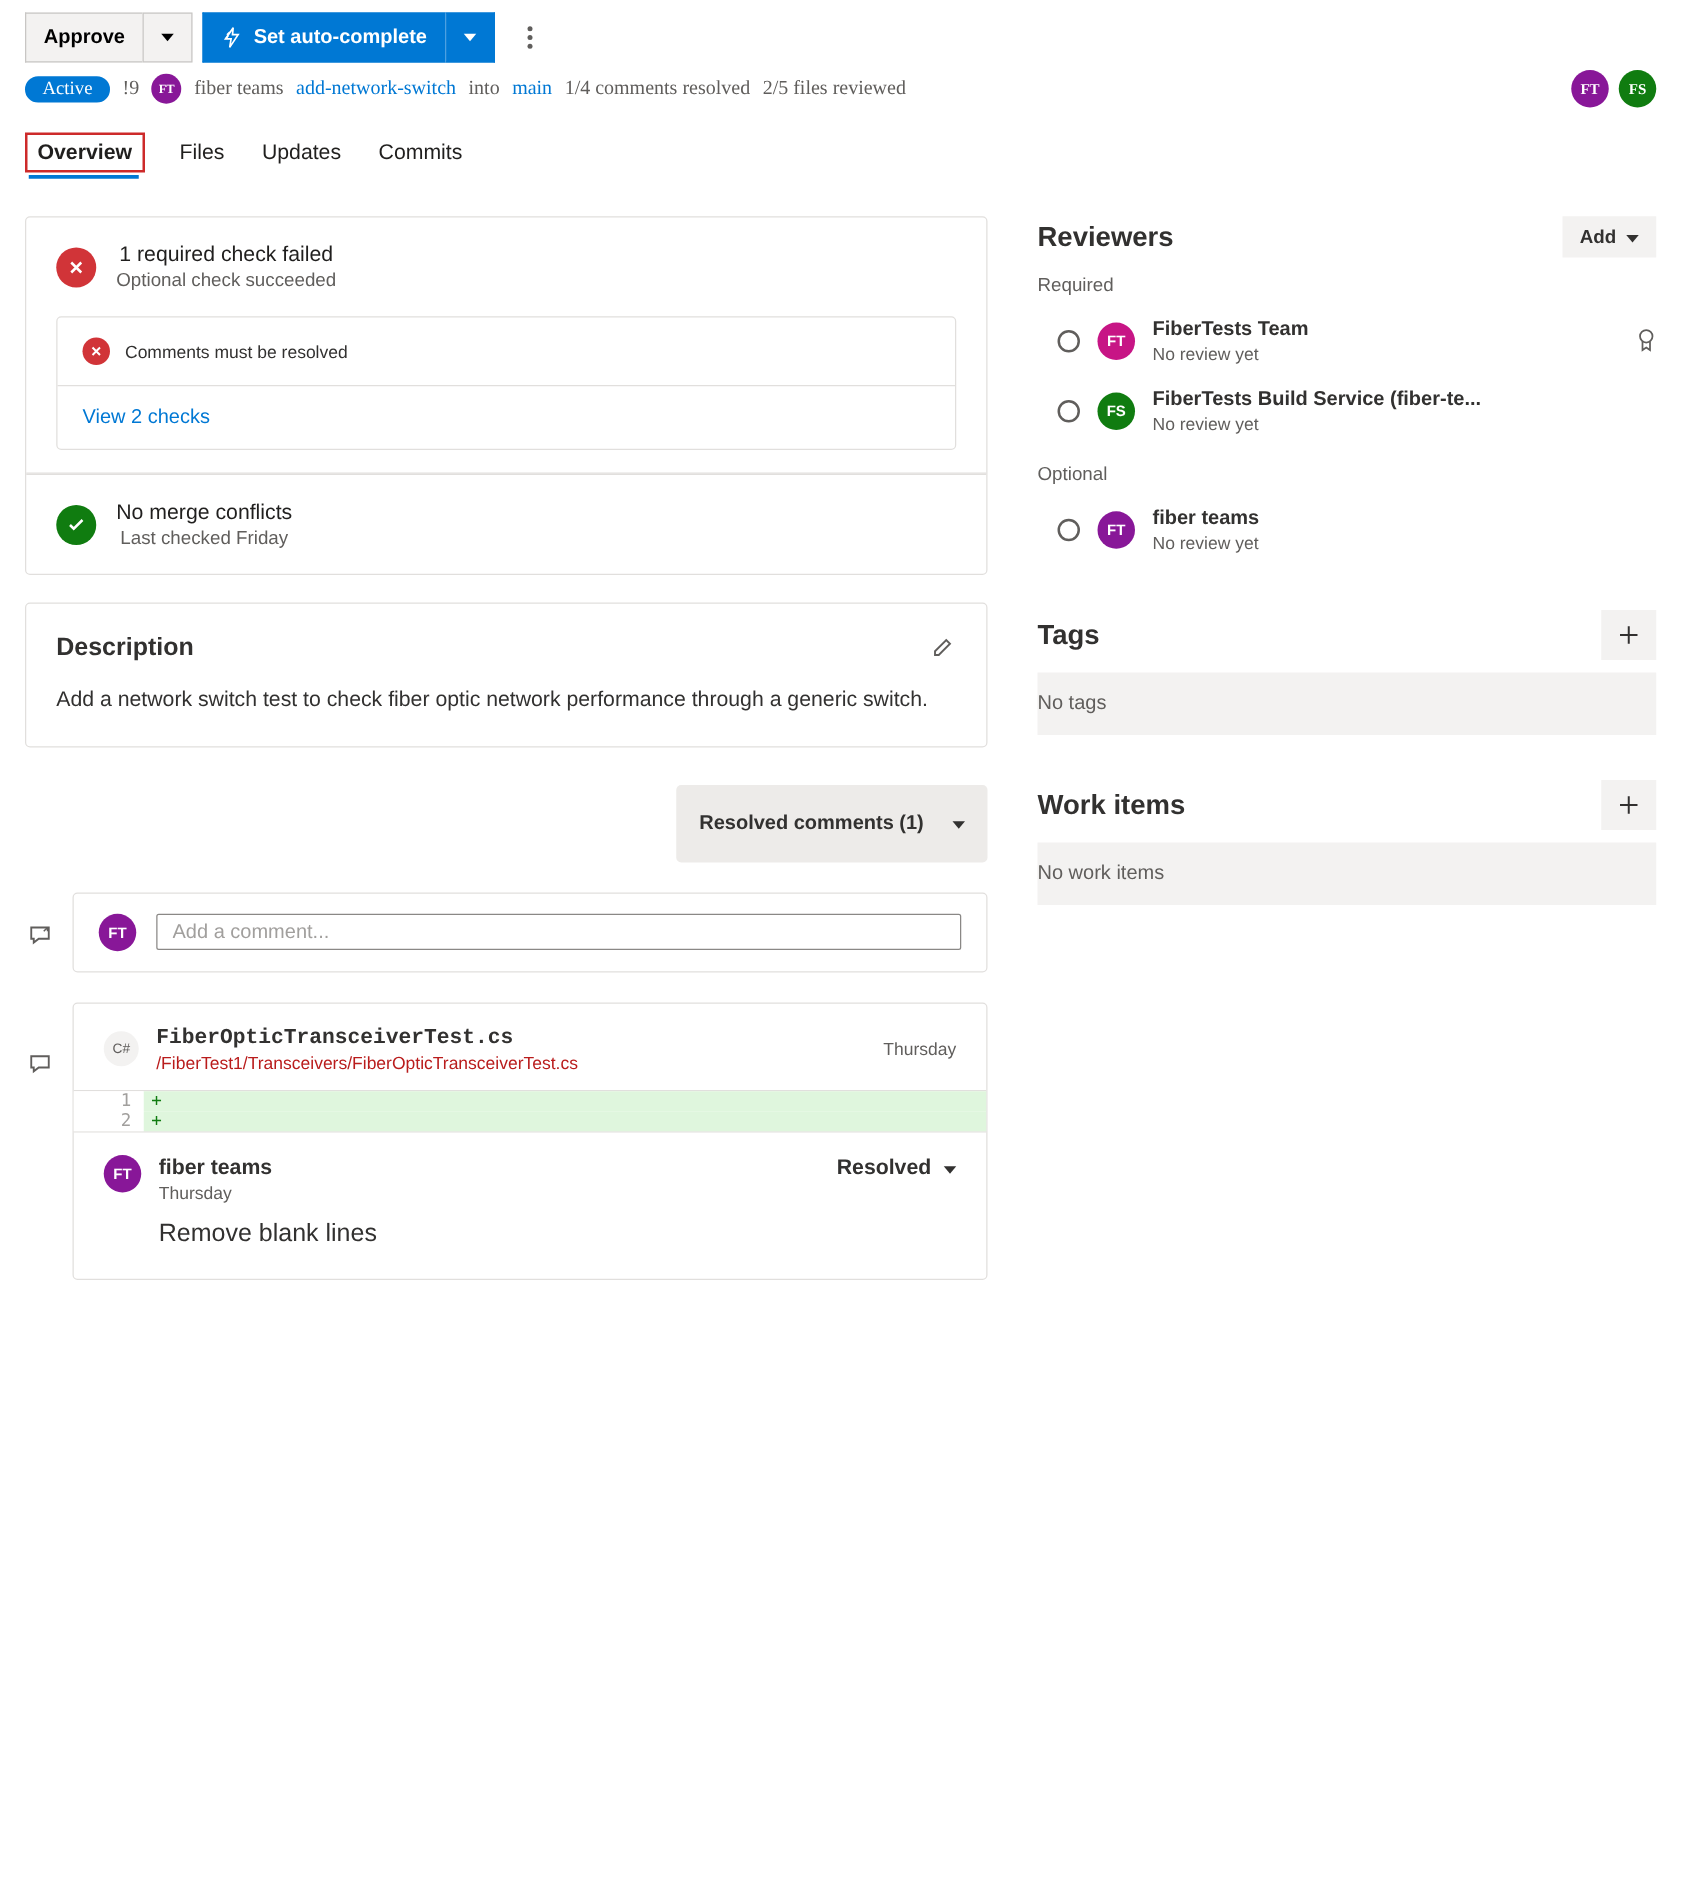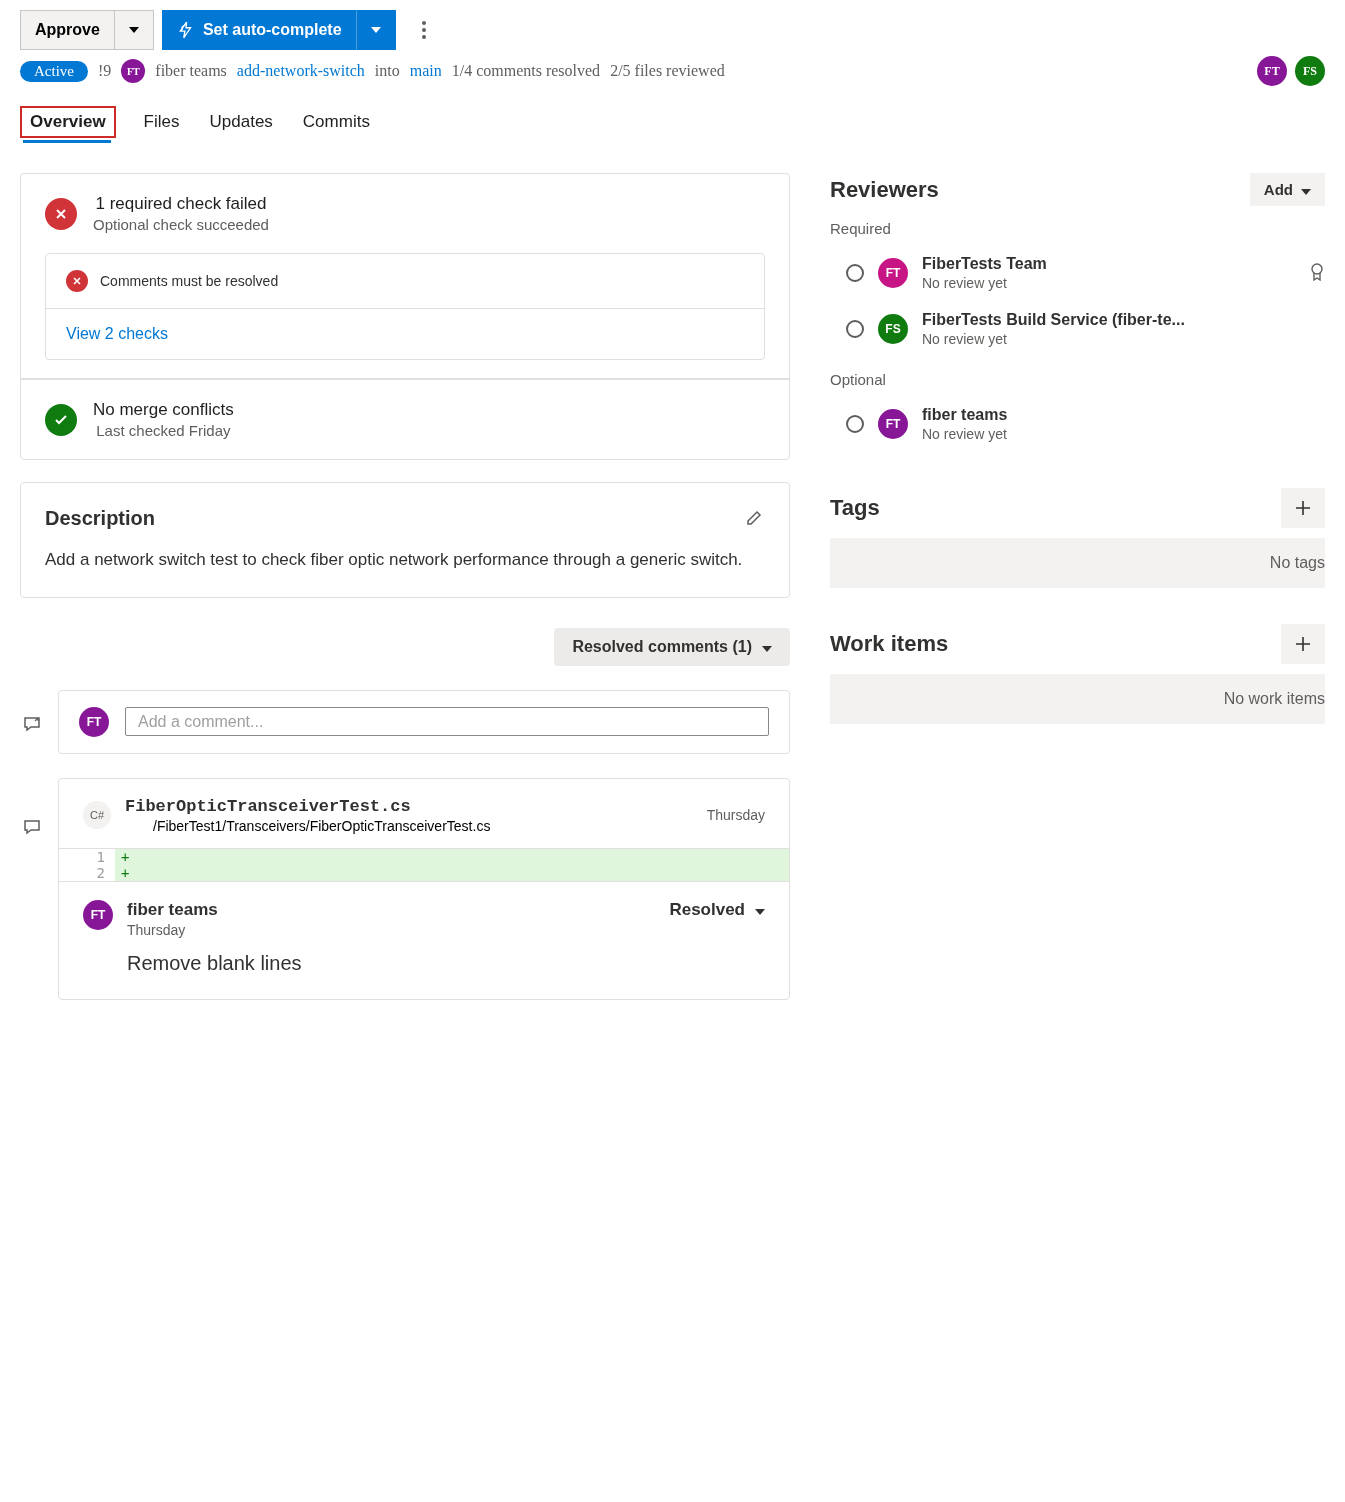--- a/index.html
+++ b/index.html
@@ -94,22 +94,22 @@
 
   
   .desc-card { margin-top:22px; padding:24px; }
   .desc-head { display:flex; justify-content:space-between; align-items:center; margin-bottom:18px; }
   .desc-title { font-size:20px; font-weight:600; }
   .desc-text { font-size:17px; line-height:1.45; }
 
   
   .resolved-row { display:flex; justify-content:flex-end; margin:30px 0 24px 0; }
   .chip {
-    display:inline-flex; align-items:center; gap:10px;
-    background:#edebe9; padding:10px 18px; border-radius:4px;
+    display:inline-flex; align-items:center; gap:23px;
+    background:#edebe9; padding:22px 18px; border-radius:4px;
     font-size:16px; font-weight:600; cursor:pointer;
   }
 
   
   .timeline { display:flex; gap:14px; }
   .gutter { width:24px; display:flex; flex-direction:column; align-items:center; padding-top:24px; }
   .gutter-icon { color:#605e5c; margin-bottom:80px; }
   .tl-body { flex:1; }
   .tl-card { border:1px solid #e1dfdd; border-radius:4px; background:#fff; margin-bottom:24px; }
   .tl-card.add-comment { display:flex; align-items:center; gap:16px; padding:16px 20px; }
@@ -119,21 +119,21 @@
   }
   .comment-input::placeholder { color:#a19f9d; }
   .file-head { display:flex; align-items:center; justify-content:space-between; padding:18px 24px 14px; flex-wrap:wrap; }
   .file-info { display:flex; gap:14px; align-items:center; }
   .file-badge {
     width:28px; height:28px; border-radius:50%; background:#f3f2f1;
     display:inline-flex; align-items:center; justify-content:center;
     font-size:11px; color:#605e5c;
   }
   .file-name { font-size:17px; font-weight:600;font-family:Liberation Mono, monospace; }
-  .file-path { font-size:14px; color:#000000; margin-top:2px;margin-left:28px; }
+  .file-path { font-size:14px; color:#b91c1c; margin-top:2px; }
   .timestamp { color:#605e5c; }
   .diff { border-top:1px solid #e1dfdd; border-bottom:1px solid #e1dfdd; font-family:Consolas,monospace; font-size:14px; }
   .diff-row { display:flex; }
   .diff-num { width:56px; text-align:right; padding-right:10px; color:#a19f9d; background:#fff; }
   .diff-line { flex:1; padding-left:6px; }
   .diff-add { background:#dff6dd; color:#107c10; }
   .comment-body { padding:18px 24px 24px; }
   .comment-head { display:flex; justify-content:space-between; align-items:flex-start; }
   .comment-meta { display:flex; gap:14px; align-items:flex-start; }
   .comment-author { font-size:17px; font-weight:600; }
@@ -163,21 +163,21 @@
   .subhead { color:#605e5c; font-size:15px; margin:14px 0 8px; }
   .reviewer-row { display:flex; align-items:center; gap:14px; padding:10px 0; }
   .radio {
     width:18px; height:18px; border:2px solid #605e5c; border-radius:50%; flex-shrink:0;
     margin-left:16px;
   }
   .rev-name { font-size:16px; font-weight:600; }
   .rev-sub { color:#605e5c; font-size:14px; margin-top:2px; }
   .ribbon { margin-left:auto; color:#605e5c; }
   .placeholder-box {
-    background:#f3f2f1; text-align:right; padding:16px 0; color:#605e5c;
+    background:#f3f2f1; text-align:left; padding:16px 0; color:#605e5c;
     font-size:16px; 
   }
   .section { margin-bottom:36px; }
 </style>
 </head>
 <body>
 
 <div class="header-row">
   <div class="header-actions">
     <div class="btn-group">

